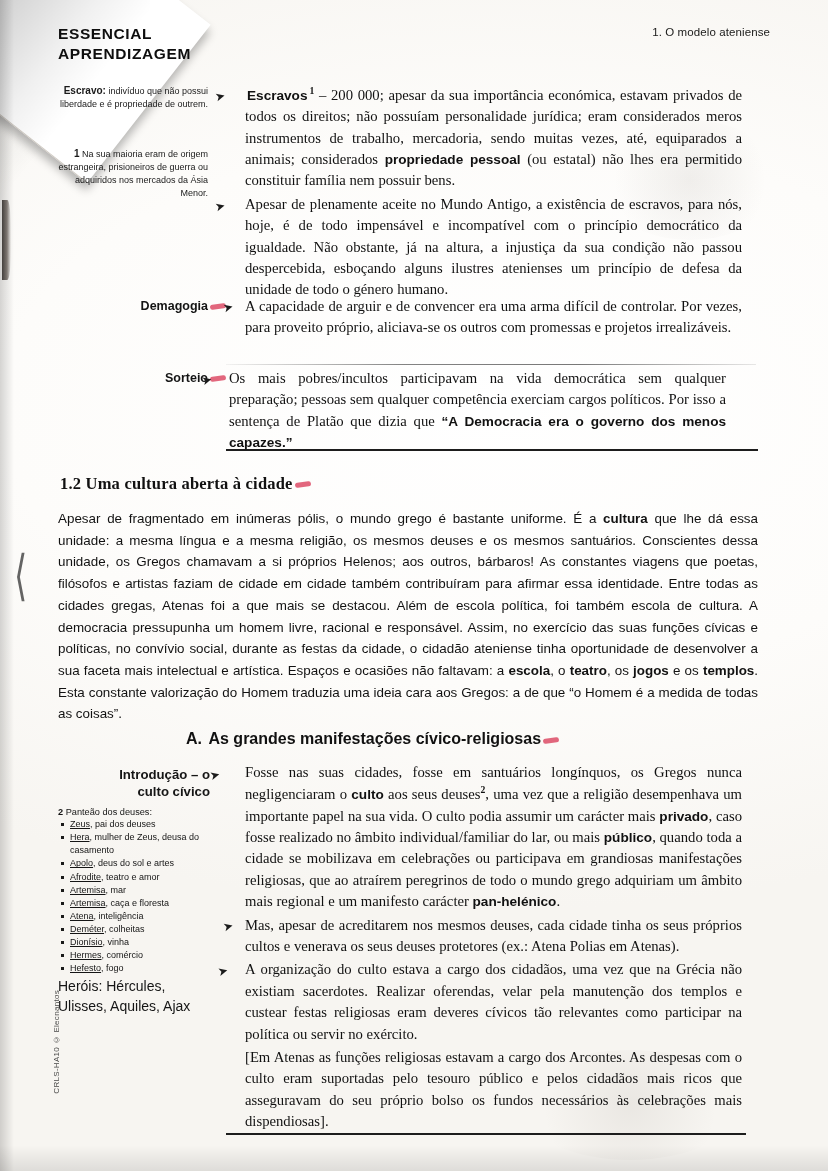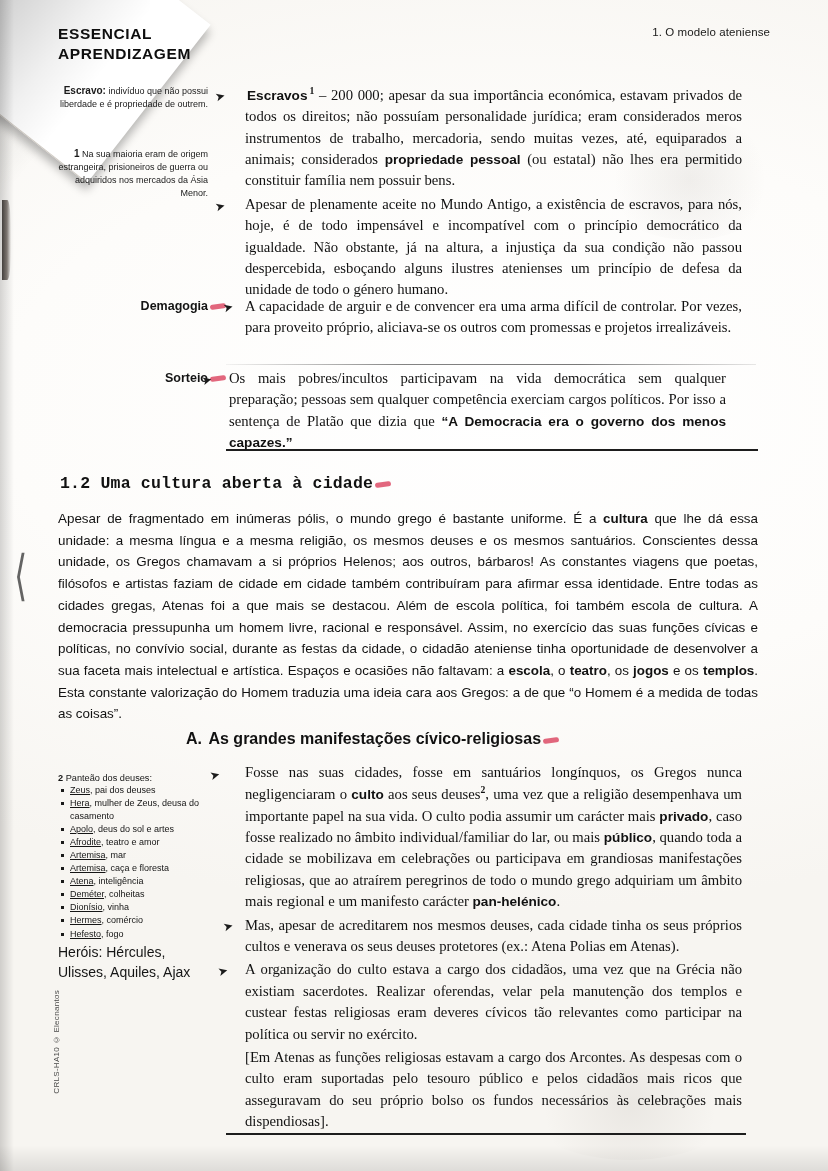--- a/index.html
+++ b/index.html
@@ -110,21 +110,21 @@
   .hl-lead::before{box-shadow:-7px 1px 0 -1px rgba(215,45,76,.55);}
   
   .rule{
     position:absolute;height:1px;
     background:linear-gradient(90deg,rgba(30,30,30,.05),rgba(30,30,30,.55),rgba(30,30,30,.6),rgba(30,30,30,.1));
   }
   .rule-dark{background:#1d1d1d;height:1.6px;}
   
   .sec12-head{
     position:absolute;left:58px;top:474px;
-    font-family:Liberation Mono, monospace;
+    font-family:Liberation Serif, serif;
     font-weight:bold;font-size:16.5px;color:#111;letter-spacing:.2px;
   }
   .sans-body{
     position:absolute;left:58px;top:508px;width:700px;
     font-family:"Liberation Sans",sans-serif;
     font-size:13.4px;line-height:1.62;
     text-align:justify;color:#121212;
   }
   .sans-body b{font-weight:bold;}
   .secA-head{
@@ -243,20 +243,24 @@
   </div>
 
   <div class="sans-body"><span>Apesar de fragmentado em inúmeras pólis, o mundo grego é bastante uniforme. É a </span><b>cultura</b><span> que lhe dá essa unidade: a mesma língua e a mesma religião, os mesmos deuses e os mesmos santuários. Conscientes dessa unidade, os Gregos chamavam a si próprios Helenos; aos outros, bárbaros! As constantes viagens que poetas, filósofos e artistas faziam de cidade em cidade também contribuíram para afirmar essa identidade. Entre todas as cidades gregas, Atenas foi a que mais se destacou. Além de escola política, foi também escola de cultura. A democracia pressupunha um homem livre, racional e responsável. Assim, no exercício das suas funções cívicas e políticas, no convívio social, durante as festas da cidade, o cidadão ateniense tinha oportunidade de desenvolver a sua faceta mais intelectual e artística. Espaços e ocasiões não faltavam: a </span><b>escola</b><span>, o </span><b>teatro</b><span>, os </span><b>jogos</b><span> e os </span><b>templos</b><span>. Esta constante valorização do Homem traduzia uma ideia cara aos Gregos: a de que “o Homem é a medida de todas as coisas”.</span></div>
 
   <div class="secA-head">
     <span>A.</span>
     <span class="hl hl-tail"><span>As grandes manifestações cívico-religiosas</span></span>
   </div>
 
   <div class="sidebar-note">
+    <div class="sidebar-title">
+      <div>Introdução – o</div>
+      <div>culto cívico</div>
+    </div>
     <div class="note-head"><span style="font-weight:bold;">2</span><span> Panteão dos deuses:</span></div>
     <ul class="deity-list">
       <li><u>Zeus</u><span>, pai dos deuses</span></li>
       <li><u>Hera</u><span>, mulher de Zeus, deusa do casamento</span></li>
       <li><u>Apolo</u><span>, deus do sol e artes</span></li>
       <li><u>Afrodite</u><span>, teatro e amor</span></li>
       <li><u>Artemisa</u><span>, mar</span></li>
       <li><u>Artemisa</u><span>, caça e floresta</span></li>
       <li><u>Atena</u><span>, inteligência</span></li>
       <li><u>Deméter</u><span>, colheitas</span></li>

